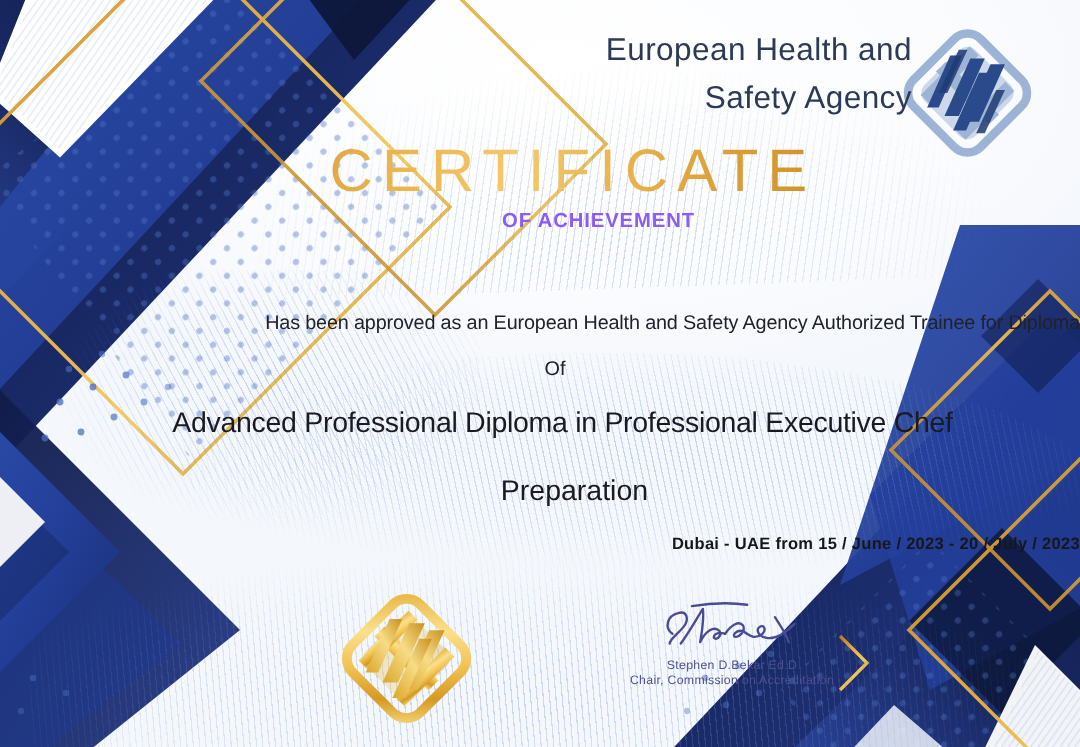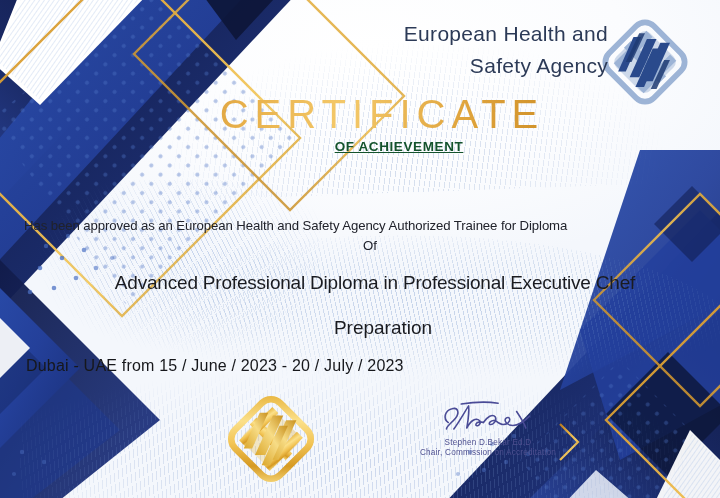--- a/index.html
+++ b/index.html
@@ -93,44 +93,42 @@
     color:transparent;
     -webkit-text-fill-color:transparent;
   }
   .cert-sub{
     position:absolute;left:0;right:0;top:139px;
     text-align:center;
     padding-left:78px;
     font-size:13.5px;
     font-weight:bold;
     letter-spacing:.6px;
-    color:#14532d;
-    text-decoration:underline;
+    color:#8b5cf6;
   }
 
   
   .recipient{
     position:absolute;left:0;right:0;top:161px;
     text-align:center;
     padding-left:40px;
     font-size:30px;
     font-weight:400;
     letter-spacing:.4px;
     color:#17181c;
   }
 
   
   .approval-line{
     position:absolute;left:0;right:0;top:207px;
-    text-align:left;
+    text-align:right;
     padding-left:24px;
     font-size:13.2px;
     letter-spacing:-.1px;
     color:#20222b;
-    margin-top:11px;
   }
   .of-word{
     position:absolute;left:0;right:0;top:238px;
     text-align:center;
     padding-left:20px;
     font-size:13.2px;
     color:#20222b;
   }
   .program-l1{
     position:absolute;left:0;right:0;top:272px;
@@ -142,24 +140,24 @@
   }
   .program-l2{
     position:absolute;left:16px;right:0;top:317px;
     text-align:center;
     padding-left:30px;
     font-size:19px;
     color:#1a1b20;
   }
   .venue-dates{
     position:absolute;left:0;right:0;top:357px;
-    text-align:left;
+    text-align:right;
     padding-left:26px;
-    font-size:16px;
-    font-weight:400;
+    font-size:11px;
+    font-weight:700;
     letter-spacing:.2px;
     color:#16171b;
   }
 
   
   .gold-seal{position:absolute;left:224px;top:392px;width:94px;height:94px;}
 
   
   .signature-block{
     position:absolute;left:388px;top:398px;width:200px;text-align:center;

